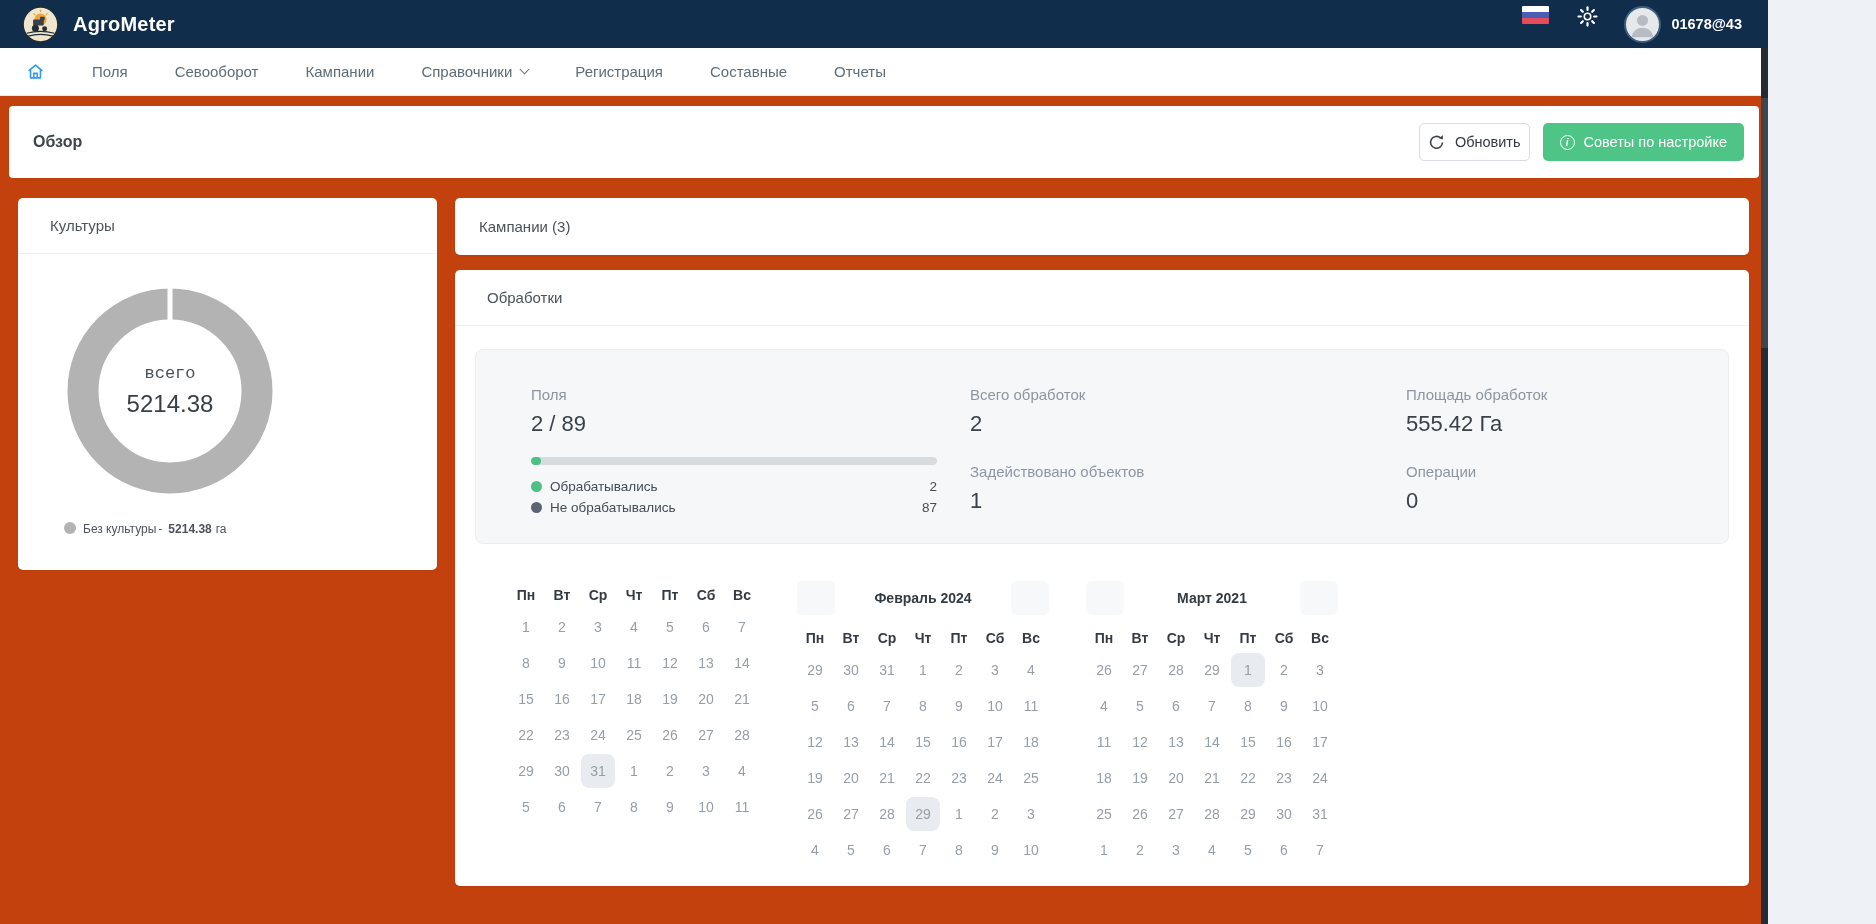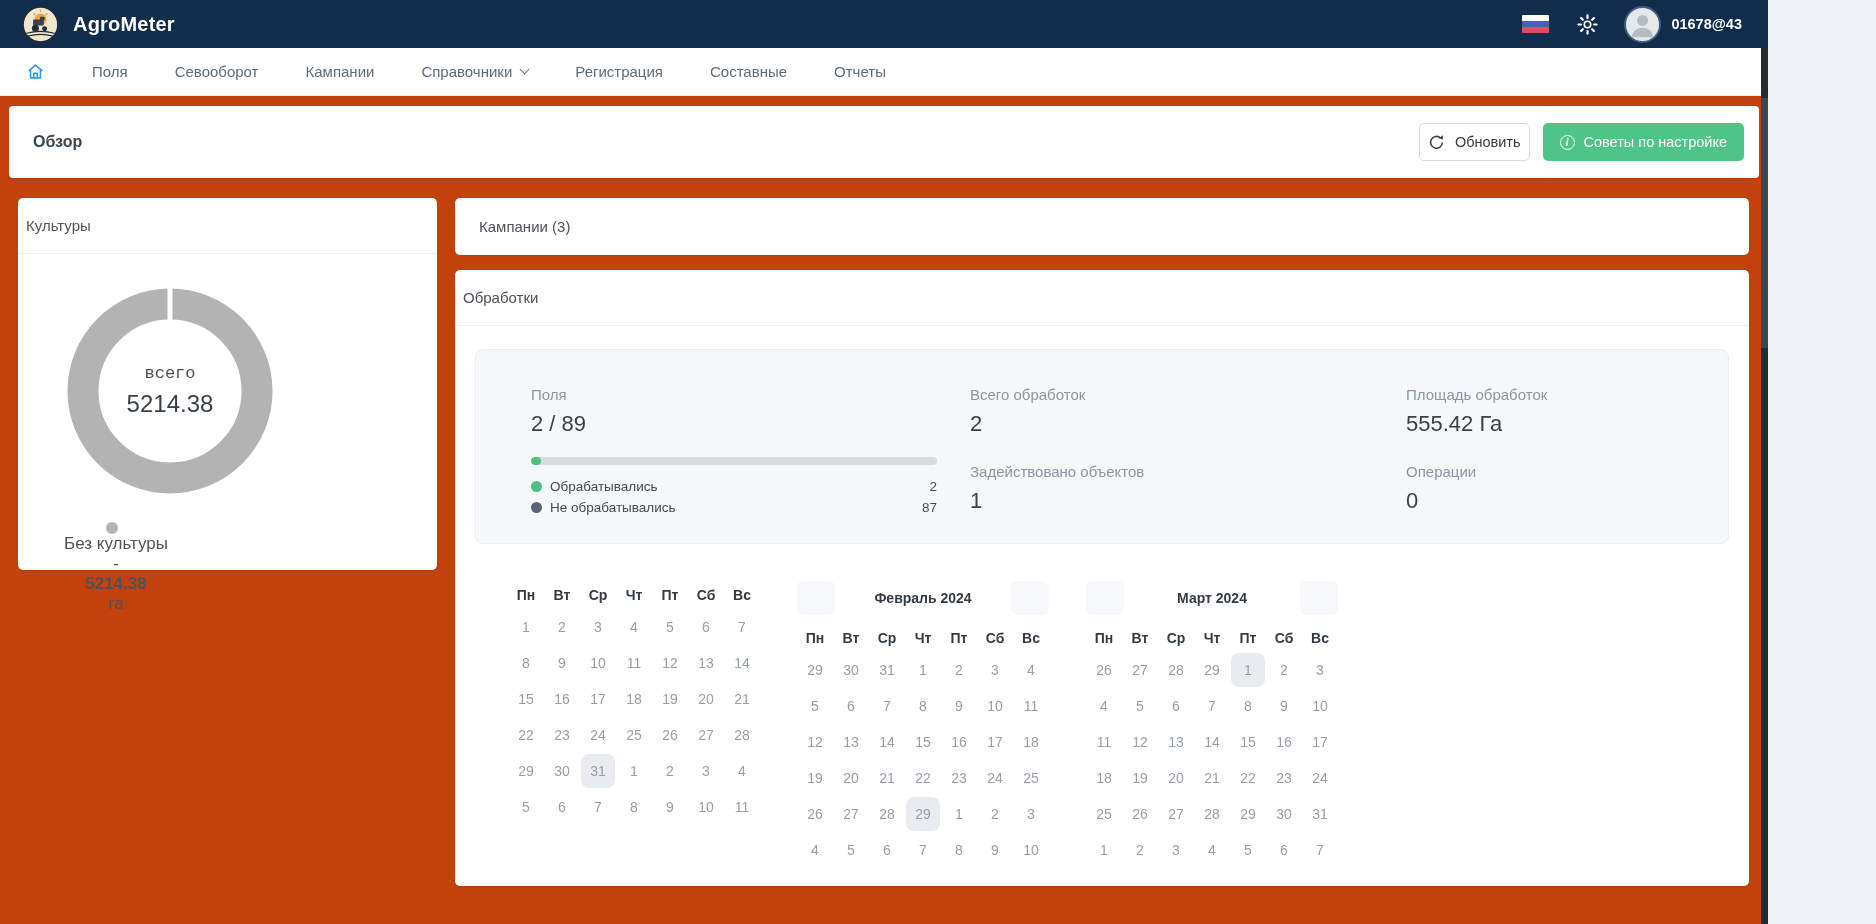--- a/index.html
+++ b/index.html
@@ -4,21 +4,21 @@
 <style>
   * { margin:0; padding:0; box-sizing:border-box; }
   html,body { background:#eef1f5; }
   body { font-family:"Liberation Sans", sans-serif; }
   .page { position:relative; width:1768px; height:924px; background:#c2410c; overflow:hidden; }
 
   
   .topbar { display:flex; align-items:center; height:48px; background:#102d4c; padding:0 26px 0 22px; }
   .logo { width:37px; height:37px; margin-right:14px; flex:0 0 auto; }
   .app-name { color:#fff; font-size:20px; font-weight:700; letter-spacing:.2px; }
-  .topbar-right { margin-left:auto; display:flex; align-items:center; }
+  .topbar-right { margin-left:auto; display:flex; align-items:flex-start; }
   .flag { width:27px; height:18px; display:flex; flex-direction:column; overflow:hidden; border-radius:1px; cursor:pointer; }
   .flag div { flex:1; }
   .flag .f-w { background:#ffffff; } .flag .f-b { background:#4a5fb0; } .flag .f-r { background:#e34b5f; }
   .gear-btn { margin-left:28px; background:none; border:none; cursor:pointer; display:flex; }
   .user { display:flex; align-items:center; margin-left:26px; cursor:pointer; }
   .avatar { width:37px; height:37px; border-radius:50%; background:#e6e9ec; border:2px solid #3f5d7c; overflow:hidden; display:flex; }
   .avatar svg { width:100%; height:100%; }
   .username { color:#fff; font-weight:700; font-size:14.5px; margin-left:10px; }
 
   
@@ -33,29 +33,29 @@
   .toolbar-title { font-size:16px; font-weight:700; color:#3c444c; margin-left:9px; }
   .toolbar-actions { margin-left:auto; display:flex; gap:13px; }
   .btn { height:38px; border-radius:5px; display:flex; align-items:center; font-size:14.5px; cursor:pointer; font-family:inherit; }
   .btn-refresh { background:#fff; border:1px solid #d9dde1; color:#343a40; padding:0 8px; gap:10px; }
   .btn-tips { border:none; color:#fff; padding:0 17px; gap:9px; }
   .info-ic { width:15px; height:15px; border:1.3px solid #fff; border-radius:50%; display:flex; align-items:center; justify-content:center; font-size:10px; font-style:italic; font-weight:700; }
 
   
   .content { display:flex; align-items:flex-start; gap:18px; margin:20px 19px 0 18px; }
   .card { background:#fff; border-radius:5px; box-shadow:0 1px 2px rgba(0,0,0,.05); }
-  .card-header { height:56px; display:flex; align-items:center; padding:0 8px; border-bottom:1px solid #eef0f2; font-size:15px; color:#4b535b; }
+  .card-header { height:56px; display:flex; align-items:center; padding:0 32px; border-bottom:1px solid #eef0f2; font-size:15px; color:#4b535b; }
 
   .card-cultures { width:419px; height:372px; flex:0 0 auto; }
   .donut-wrap { position:relative; height:315px; }
   .donut-svg { position:absolute; left:47px; top:32px; }
   .donut-center { position:absolute; left:47px; top:32px; width:210px; height:210px; display:flex; flex-direction:column; align-items:center; justify-content:center; gap:7px; pointer-events:none; }
   .donut-label { font-size:17px; color:#4a5158;font-family:Liberation Mono, monospace; }
   .donut-value { font-size:24px; color:#383f46; }
-  .chart-legend { position:absolute; left:46px; top:268px; display:flex; align-items:center; font-size:17px; color:#4b535b;flex-direction:column; }
+  .chart-legend { position:absolute; left:46px; top:268px; display:flex; align-items:flex-start; font-size:12px; color:#4b535b; }
   .chart-legend .dot { width:12px; height:12px; border-radius:50%; margin-right:7px; }
   .chart-legend b { margin:0 4px; }
   .chart-legend .sep { margin:0 2px; }
 
   .right-col { flex:1; display:flex; flex-direction:column; gap:15px; }
   .card-campaigns { height:57px; display:flex; align-items:center; padding:0 24px; font-size:15px; color:#4b535b; }
   .card-treatments { height:616px; }
 
   .stats-panel { position:relative; margin:23px 20px 0; height:195px; background:#f5f7f9; border:1px solid #ebeef1; border-radius:8px; }
   .stat-col { position:absolute; top:36px; }
@@ -383,21 +383,21 @@
                 <div class="cal-day">7</div>
                 <div class="cal-day">8</div>
                 <div class="cal-day">9</div>
                 <div class="cal-day">10</div>
               </div>
           </div>
 
           <div class="calendar">
             <div class="cal-header">
               <button class="cal-nav"></button>
-              <div class="cal-title">Март 2024</div>
+              <div class="cal-title">Март 2021</div>
               <button class="cal-nav"></button>
             </div>
             <div class="cal-weekdays">
                 <div>Пн</div>
                 <div>Вт</div>
                 <div>Ср</div>
                 <div>Чт</div>
                 <div>Пт</div>
                 <div>Сб</div>
                 <div>Вс</div>

